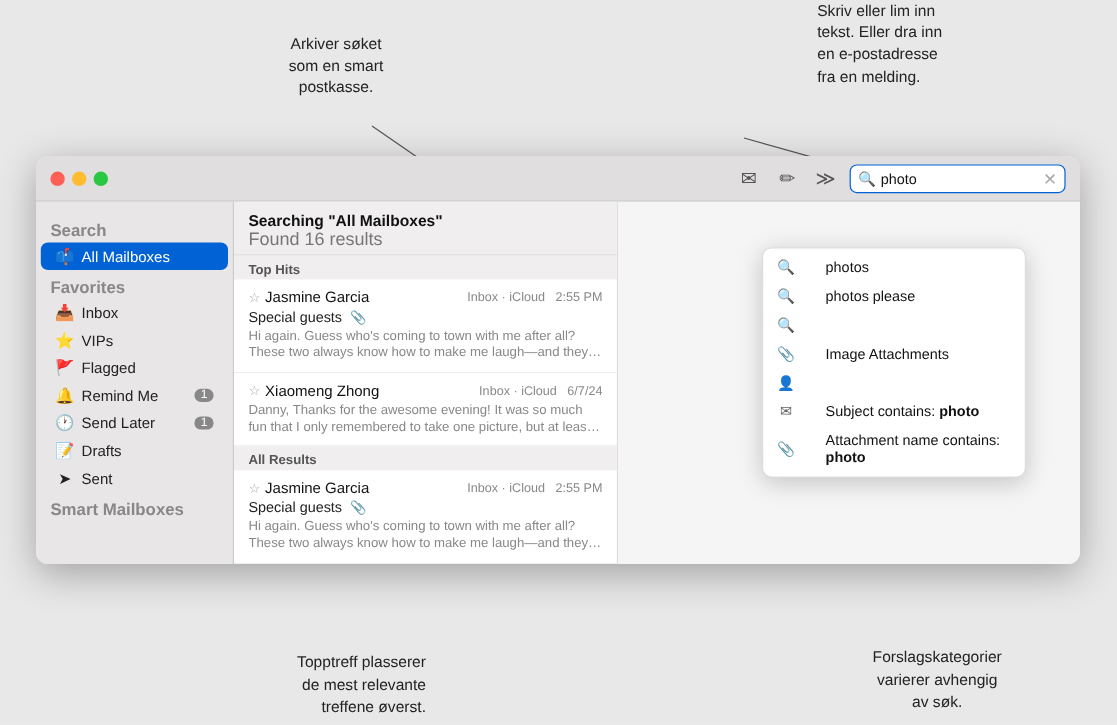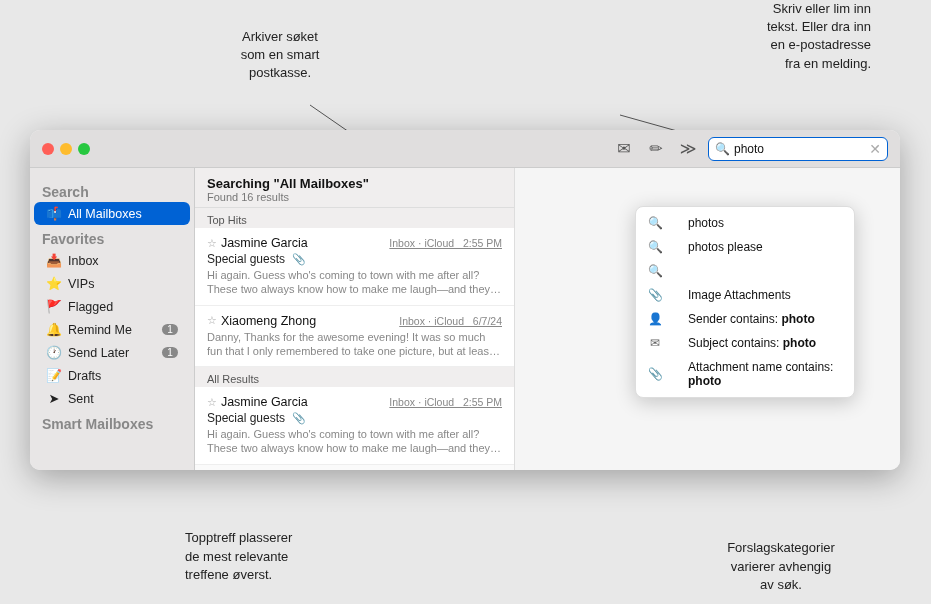--- a/index.html
+++ b/index.html
@@ -29,28 +29,28 @@
     .annotation-top-left {
       top: 28px;
       left: 200px;
       width: 160px;
     }
 
     .annotation-top-right {
       top: 0px;
       right: 60px;
       width: 190px;
-      text-align: right;
+      text-align: left;
     }
 
     .annotation-bottom-left {
-      bottom: 20px;
+      bottom: 6px;
       left: 185px;
       width: 170px;
-      text-align: left;
+      text-align: right;
     }
 
     .annotation-bottom-right {
       bottom: 10px;
       right: 50px;
       width: 200px;
       text-align: center;
     }
 
     
@@ -221,27 +221,27 @@
       border-bottom: 1px solid #ddd;
     }
 
     .mail-list-header-title {
       font-size: 13px;
       font-weight: 600;
       color: #111;
     }
 
     .mail-list-header-subtitle {
-      font-size: 11px;
+      font-size: 15px;
       color: #777;
     }
 
     .mail-section-label {
       font-size: 11px;
-      font-weight: 400;
+      font-weight: 700;
       color: #555;
       padding: 6px 12px 2px;
       background: #f0eeee;
     }
 
     .mail-item {
       padding: 8px 12px;
       border-bottom: 1px solid #eee;
       cursor: pointer;
       background: white;
@@ -264,21 +264,20 @@
     }
 
     .mail-star {
       color: #aaa;
       font-size: 11px;
     }
 
     .mail-meta {
       font-size: 10.5px;
       color: #888;
-      text-decoration: underline;
     }
 
     .mail-subject {
       font-size: 12px;
       font-weight: 500;
       color: #222;
       margin-bottom: 2px;
     }
 
     .mail-preview {
@@ -510,21 +509,20 @@
         </div>
         <div class="dropdown-item">
           <span class="di-icon">🔍</span>
         </div>
         <div class="dropdown-item">
           <span class="di-icon">📎</span>
           <span class="di-label">Image Attachments</span>
         </div>
         <div class="dropdown-item">
           <span class="di-icon">👤</span>
-          <span class="di-label">Sender contains: <b>photo</b></span>
         </div>
         <div class="dropdown-item">
           <span class="di-icon">✉</span>
           <span class="di-label">Subject contains: <b>photo</b></span>
         </div>
         <div class="dropdown-item">
           <span class="di-icon">📎</span>
           <span class="di-label">Attachment name contains: <b>photo</b></span>
         </div>
 

